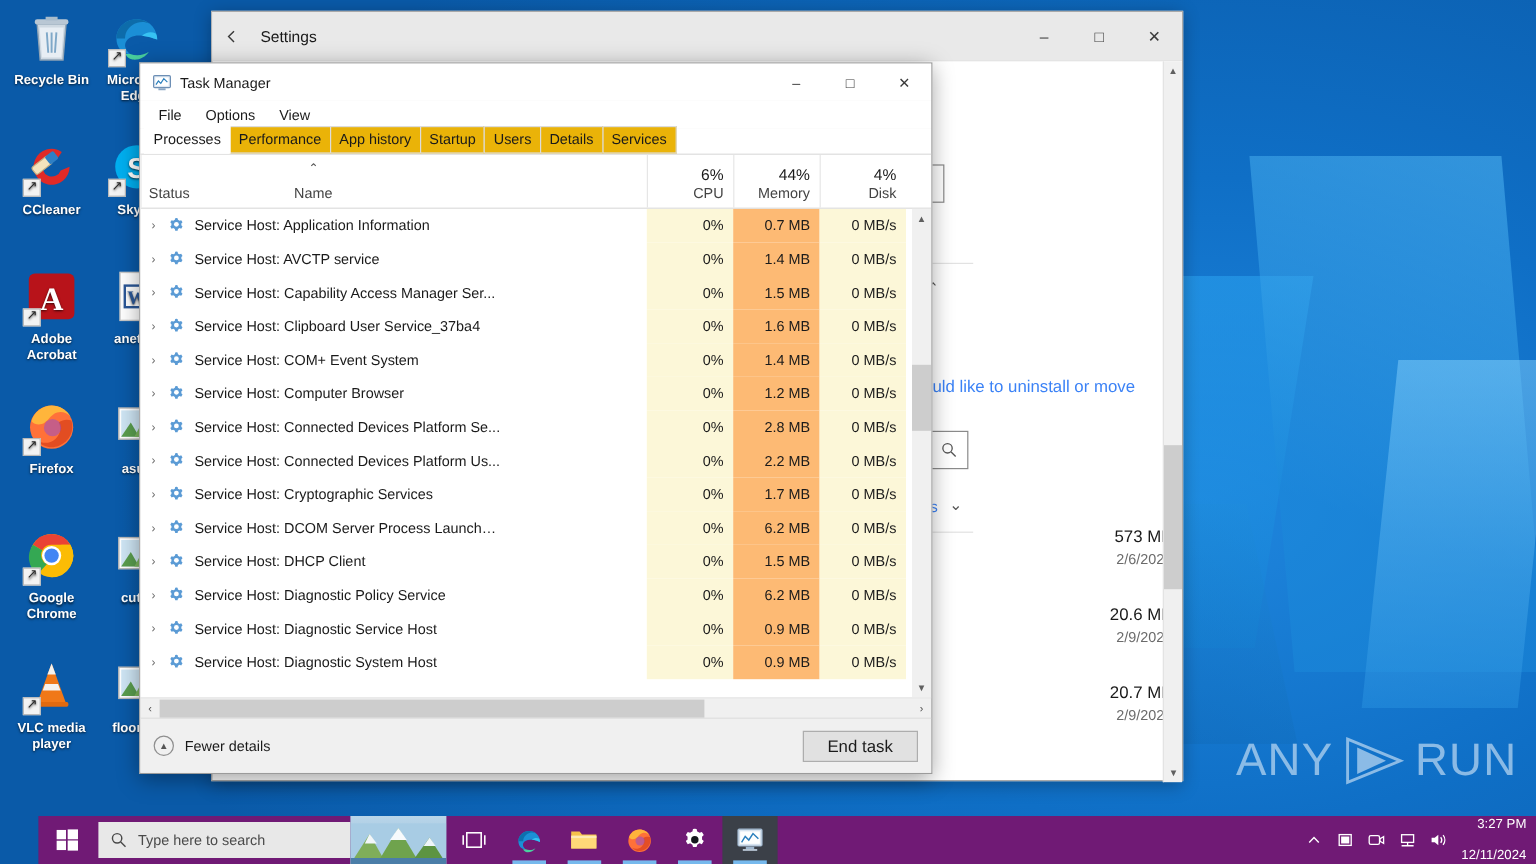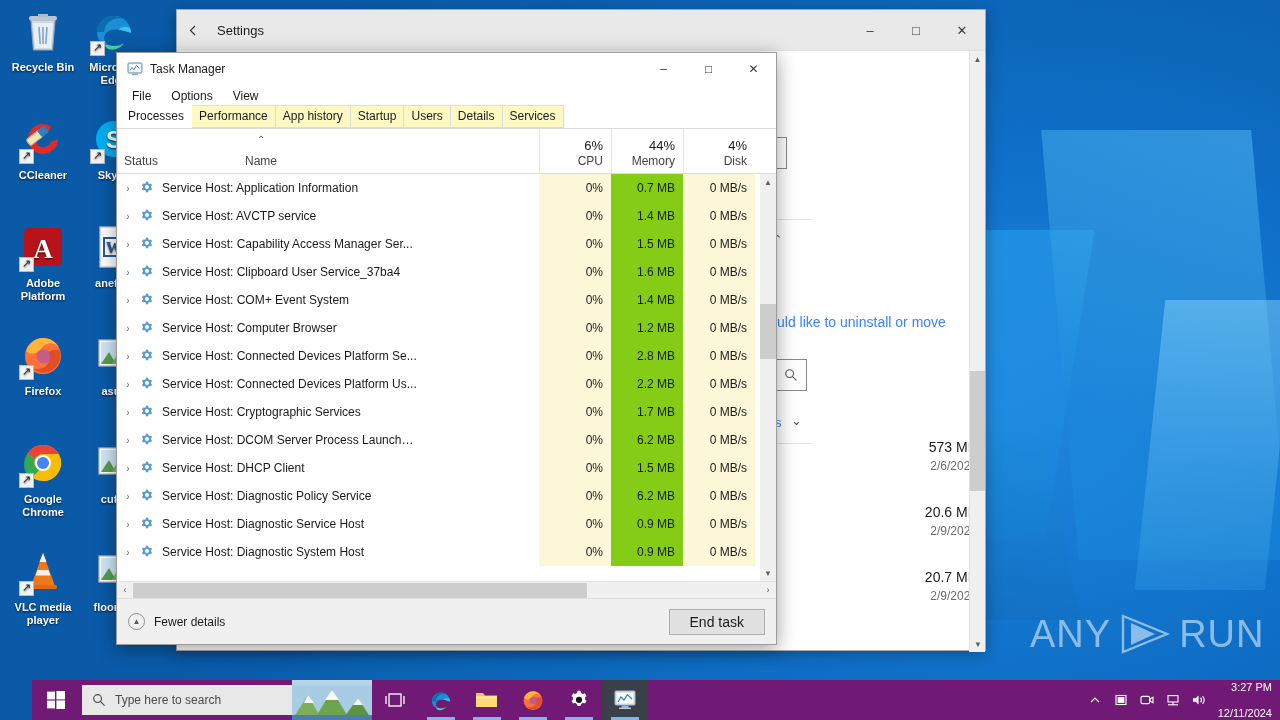--- a/index.html
+++ b/index.html
@@ -158,21 +158,21 @@
     display: flex; align-items: flex-end;
     padding-left: 3px; border-bottom: 1px solid #dcdcdc;
     position: relative; z-index: 2;
   }
   #taskmgr .tm-tab {
     font-size: 12px; color: #1a1a1a;
     padding: 3px 7px 3px; border: 1px solid transparent;
     margin-right: -1px; line-height: 15px;
   }
   #taskmgr .tm-tab.inactive {
-    border-color: #dcdcdc; background: #fef9c3;
+    border-color: #dcdcdc; background: #eab308;
   }
   #taskmgr .tm-tab.active {
     background: #fff; border-color: #fff;
     border-bottom-color: #fff; font-weight: 400;
     position: relative; z-index: 3;
   }
 
   #taskmgr .tm-body {
     flex: 1; background: #fff; display: flex; flex-direction: column;
     position: relative; overflow: hidden;
@@ -221,21 +221,21 @@
   .tm-row .pico {
     width: 16px; height: 16px; flex: 0 0 16px; margin-right: 7px;
     position: relative;
   }
   .tm-row .pname { overflow: hidden; text-overflow: ellipsis; }
   .tm-row .c-status { width: 122px; }
   .tm-row .c-cpu, .tm-row .c-mem, .tm-row .c-disk {
     width: 72px; text-align: right; padding-right: 8px;
   }
   .tm-row .c-cpu  { background: #fcf7d8; height: 28px; line-height: 28px; }
-  .tm-row .c-mem  { background: #84cc16; height: 28px; line-height: 28px; }
+  .tm-row .c-mem  { background: #fdba74; height: 28px; line-height: 28px; }
   .tm-row .c-disk { background: #fcf7d8; height: 28px; line-height: 28px; }
 
   .tm-vscroll {
     position: absolute; right: 0; top: 45px; bottom: 0; width: 16px;
     background: #f0f0f0;
   }
   .tm-vscroll .arw {
     height: 16px; display: flex; align-items: center; justify-content: center;
     font-size: 8px; color: #606060;
   }
@@ -379,21 +379,21 @@
           <circle cx="23" cy="23" r="18" fill="#00aff0"></circle>
           <text x="23" y="32" font-family="Liberation Sans" font-size="24" font-weight="bold" fill="#ffffff" text-anchor="middle">S</text>
         </svg><span class="shortcut"></span></div>
       <span class="lbl">Skype</span>
     </div>
     <div class="dicon" style="left: 5px; top: 224px;">
       <div class="glyph"><svg width="46" height="46" viewBox="0 0 46 46">
           <rect x="4" y="4" width="38" height="38" rx="5" fill="#b8131a"></rect>
           <text x="23" y="34" font-family="Liberation Serif" font-size="27" font-weight="bold" fill="#ffffff" text-anchor="middle">A</text>
         </svg><span class="shortcut"></span></div>
-      <span class="lbl">Adobe Platform</span>
+      <span class="lbl">Adobe Acrobat</span>
     </div>
     <div class="dicon" style="left: 76px; top: 224px;">
       <div class="glyph"><svg width="46" height="46" viewBox="0 0 46 46">
           <rect x="9" y="3" width="28" height="40" fill="#ffffff" stroke="#c8c8c8" stroke-width="1.2"></rect>
           <rect x="13" y="14" width="20" height="18" fill="#ffffff" stroke="#2b5797" stroke-width="2"></rect>
           <text x="23" y="29" font-family="Liberation Serif" font-size="16" font-weight="bold" fill="#2b5797" text-anchor="middle">W</text>
         </svg></div>
       <span class="lbl">anetwo</span>
     </div>
     <div class="dicon" style="left: 5px; top: 332px;">

